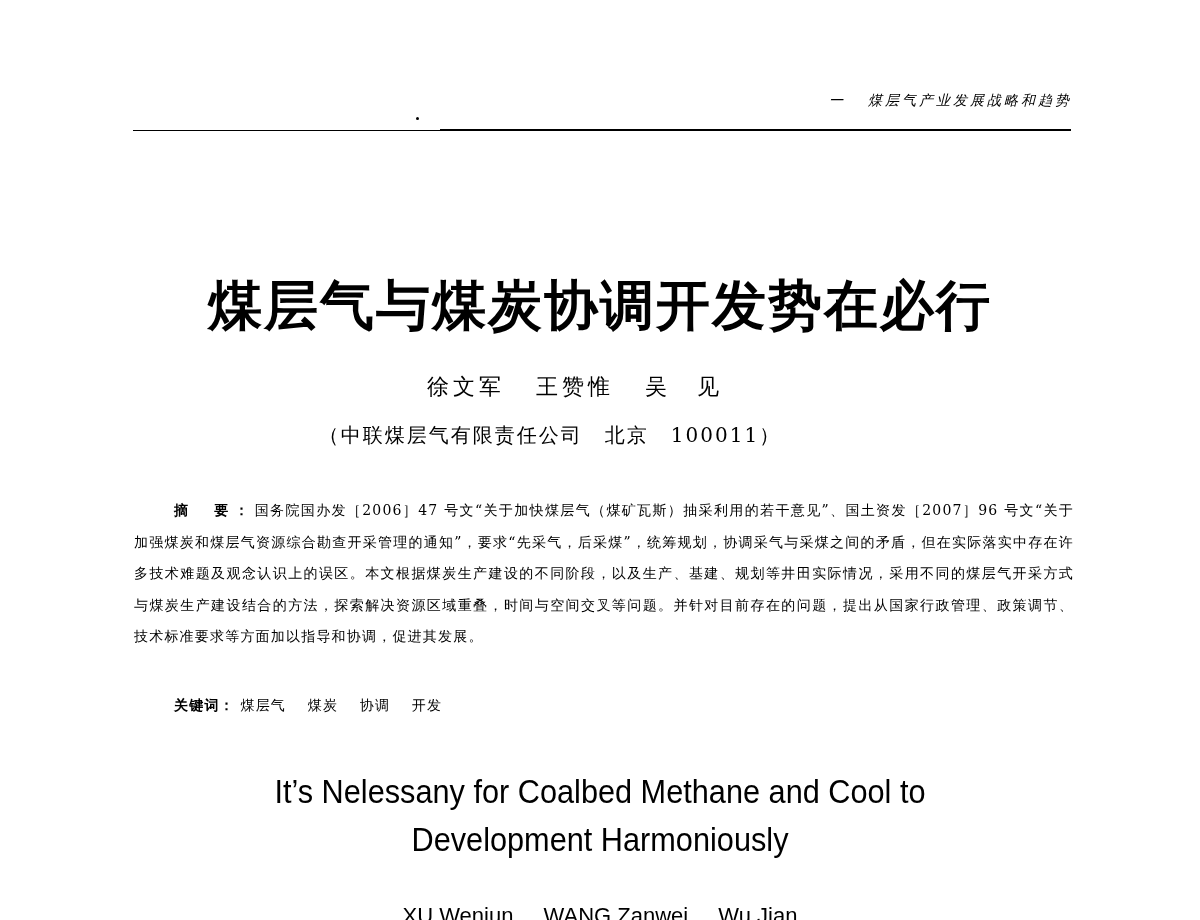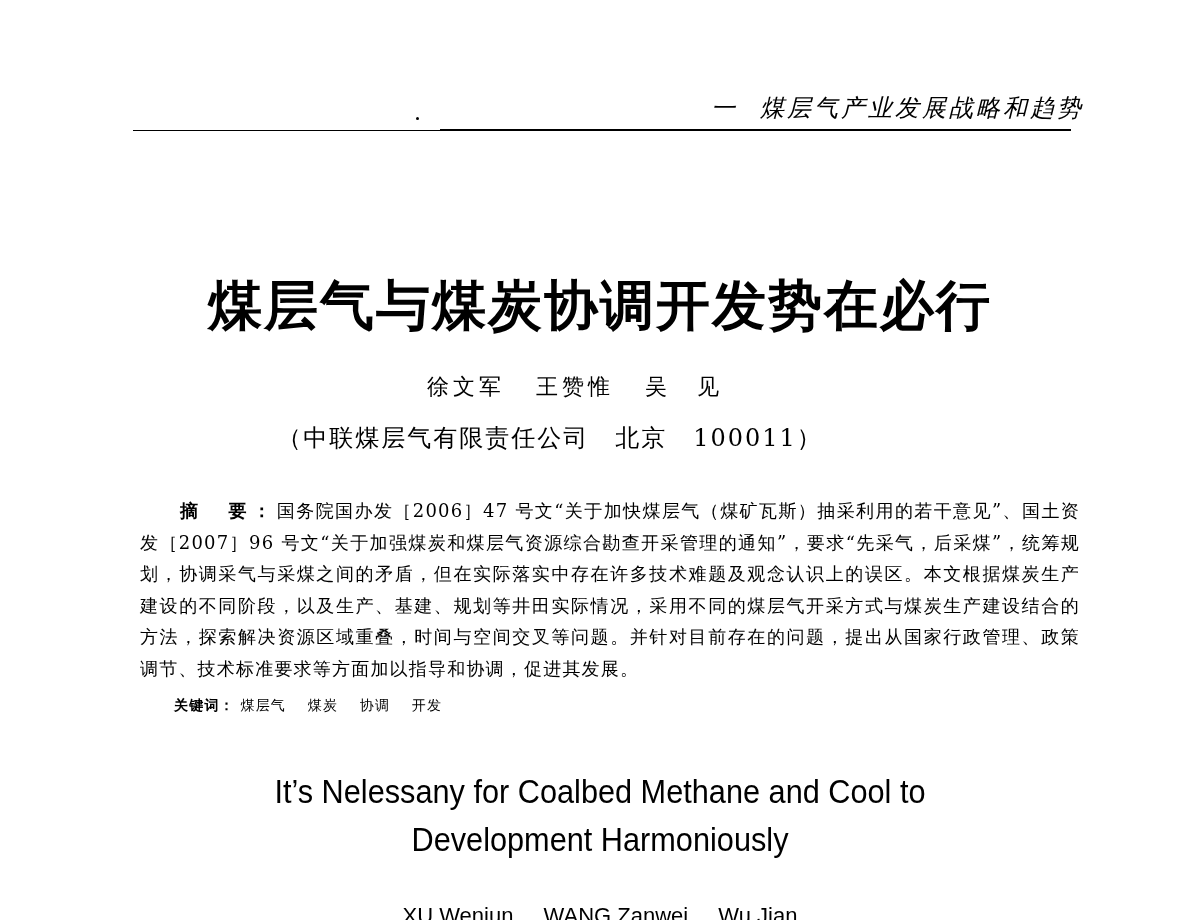--- a/index.html
+++ b/index.html
@@ -10,23 +10,23 @@
     body {
       width: 1200px;
       height: 920px;
       position: relative;
       overflow: hidden;
       color: #000000;
       font-family: "DejaVu Serif", "Liberation Serif", serif;
     }
     .running-header {
       position: absolute;
-      right: 116px;
+      right: 128px;
       top: 92px;
-      font-size: 24px;
+      font-size: 14px;
       letter-spacing: 3px;
       font-family: "DejaVu Serif", serif;
       font-style: italic;
       white-space: nowrap;
     }
     .running-header .dash {
       display: inline-block;
       margin-right: 22px;
     }
     .header-rule {
@@ -77,29 +77,29 @@
     .authors-cn span {
       margin: 0 12px;
       letter-spacing: 4px;
     }
     .affiliation-cn {
       position: absolute;
       top: 422px;
       left: 0;
       width: 1100px;
       text-align: center;
-      font-size: 24px;
+      font-size: 20px;
       letter-spacing: 2px;
     }
     .abstract {
       position: absolute;
-      left: 140px;
+      left: 134px;
       top: 495px;
       width: 940px;
-      font-size: 18px;
+      font-size: 14px;
       line-height: 31.5px;
       text-align: justify;
       text-align-last: left;
       letter-spacing: 1.2px;
     }
     .abstract .label {
       font-family: "DejaVu Sans", sans-serif;
       font-weight: bold;
       margin-left: 40px;
       letter-spacing: 6px;

